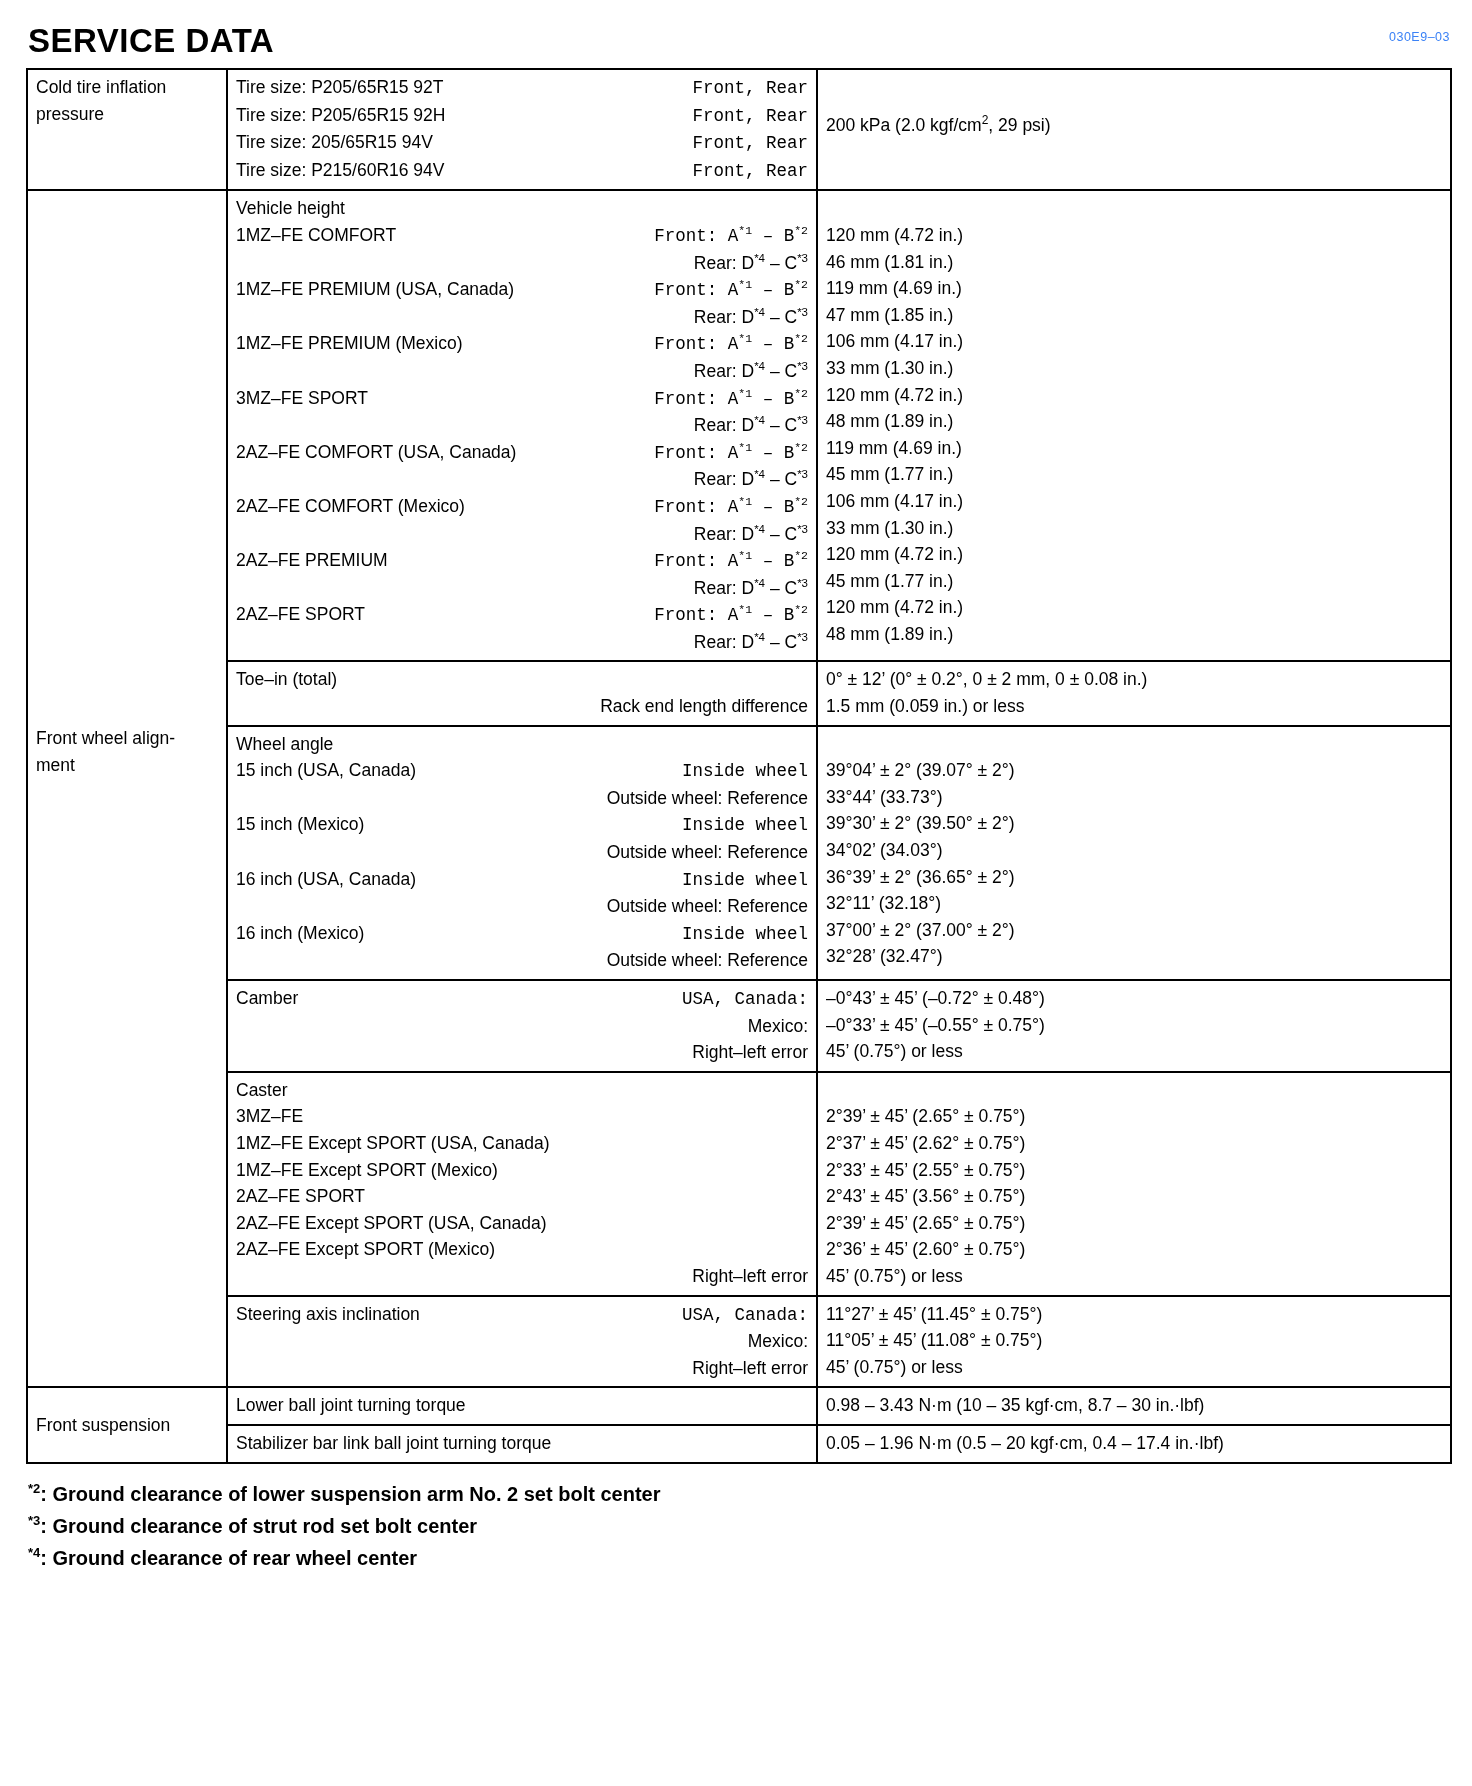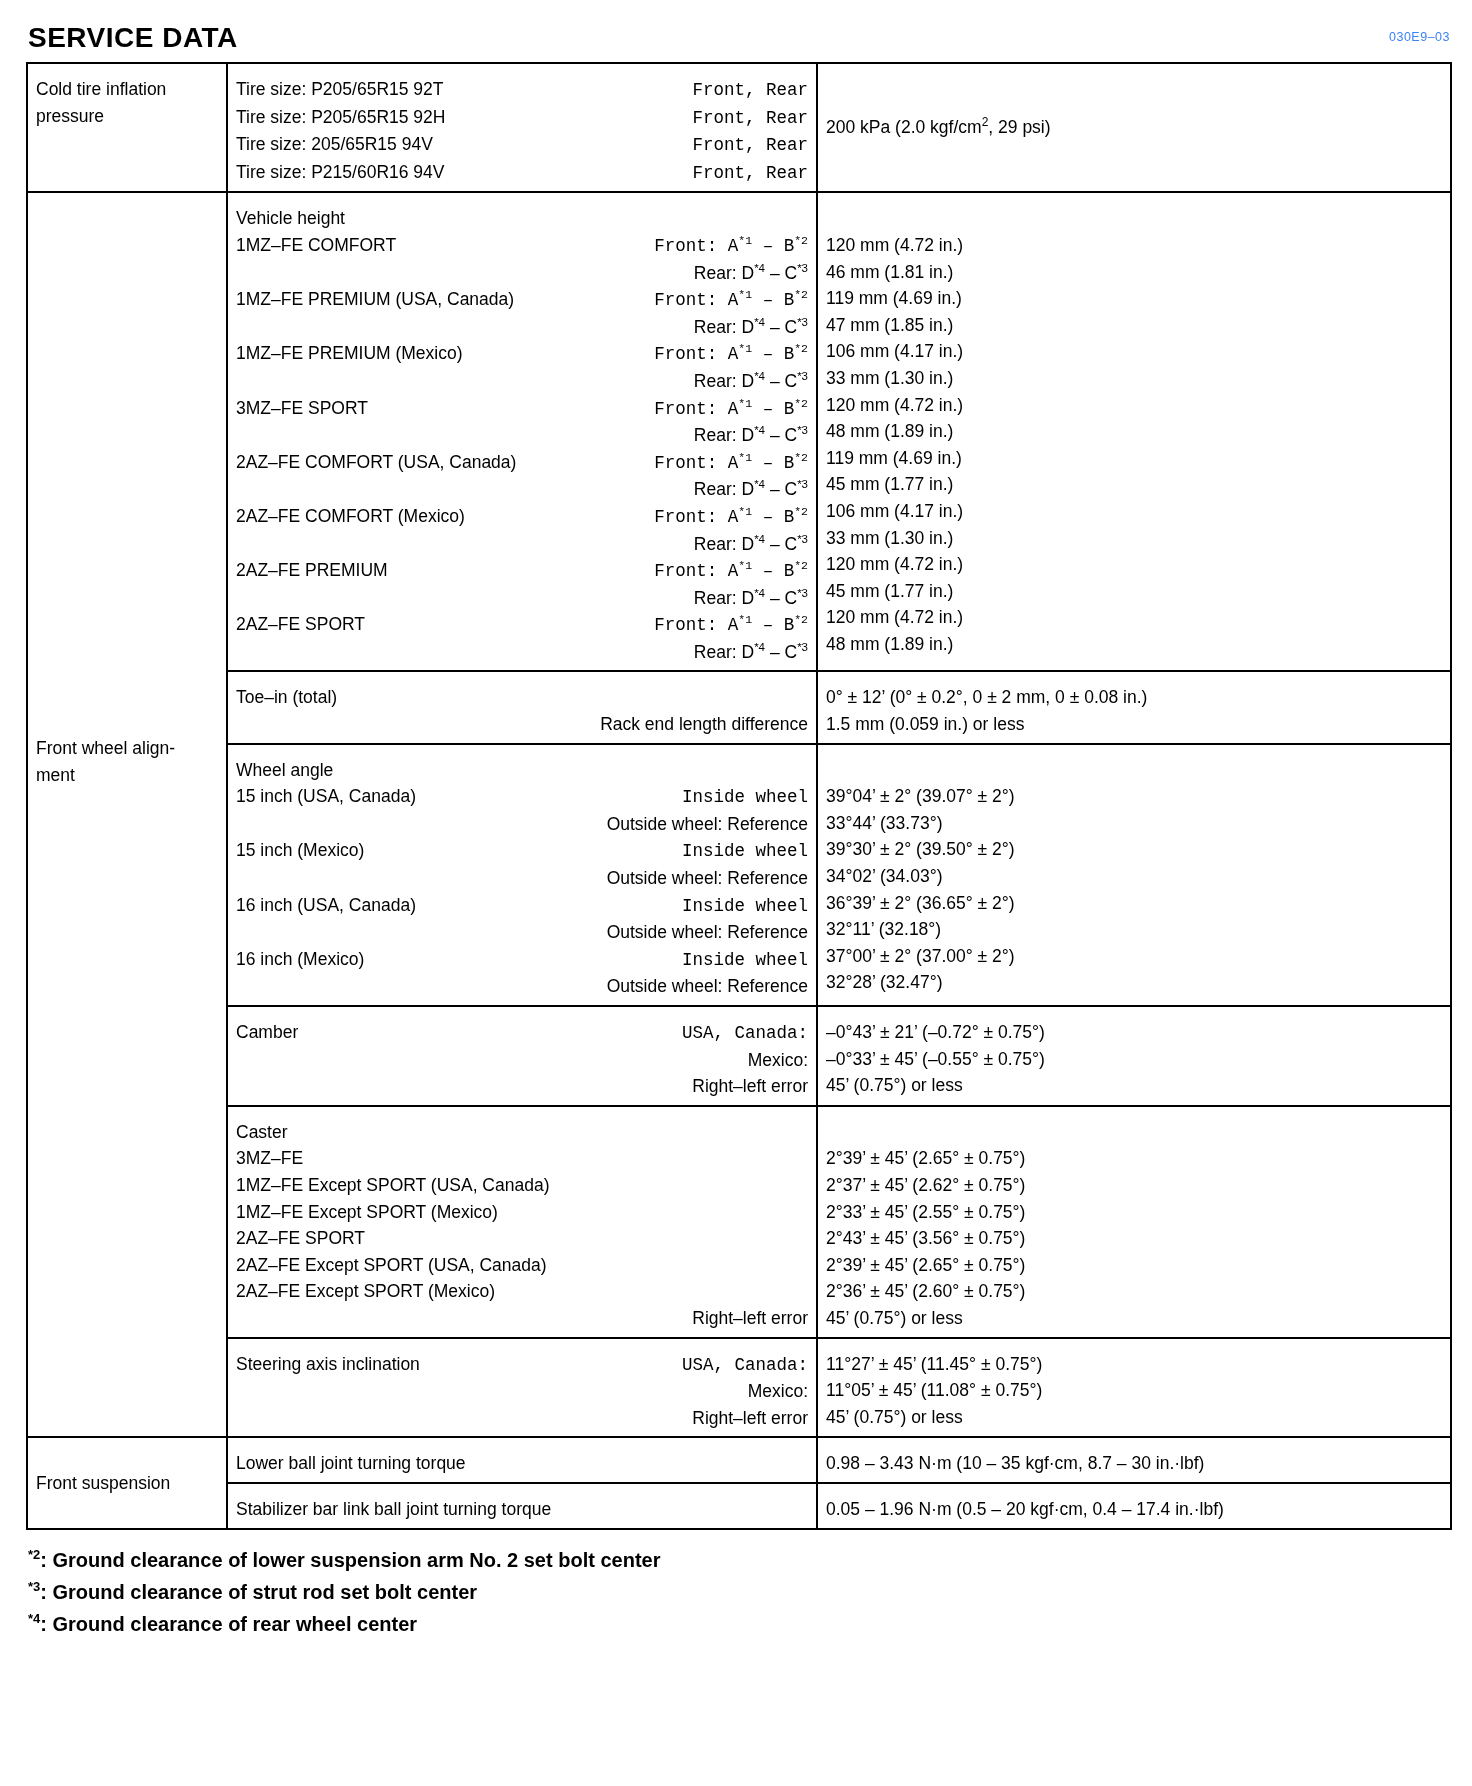--- a/index.html
+++ b/index.html
@@ -24,37 +24,37 @@
   }
   .doc-code {
     position: absolute;
     top: 8px;
     right: 22px;
     font-size: 12.5px;
     letter-spacing: 0.5px;
     color: #3b82f6;
   }
   .page-title {
-    font-size: 28px;
+    font-size: 33px;
     font-weight: bold;
     letter-spacing: 0.5px;
     margin: 22px 0 8px 4px;
   }
   table.sd {
     border-collapse: collapse;
     width: 1424px;
     margin-left: 2px;
     table-layout: fixed;
   }
   table.sd td {
     border: 2px solid #000;
     vertical-align: top;
     font-size: 17.5px;
     line-height: 1.52;
-    padding: 12px 8px 5px 8px;
+    padding: 4px 8px 5px 8px;
   }
   .col-a { width: 200px; }
   .col-b { width: 590px; }
   .col-c { width: 634px; }
   .rowline {
     display: flex;
     justify-content: space-between;
     align-items: baseline;
     white-space: nowrap;
   }
@@ -269,21 +269,21 @@
     <tr>
       <td>
         <div class="rowline">
           <span class="lbl">Camber</span>
           <span class="rgt">USA, Canada:</span>
         </div>
         <div class="only-right">Mexico:</div>
         <div class="only-right">Right–left error</div>
       </td>
       <td>
-        <div class="plain">–0°43’ ± 21’ (–0.72° ± 0.75°)</div>
+        <div class="plain">–0°43’ ± 45’ (–0.72° ± 0.48°)</div>
         <div class="plain">–0°33’ ± 45’ (–0.55° ± 0.75°)</div>
         <div class="plain">45’ (0.75°) or less</div>
       </td>
     </tr>
 
     <tr>
       <td>
         <div class="plain">Caster</div>
         <div class="plain">3MZ–FE</div>
         <div class="plain">1MZ–FE Except SPORT (USA, Canada)</div>

